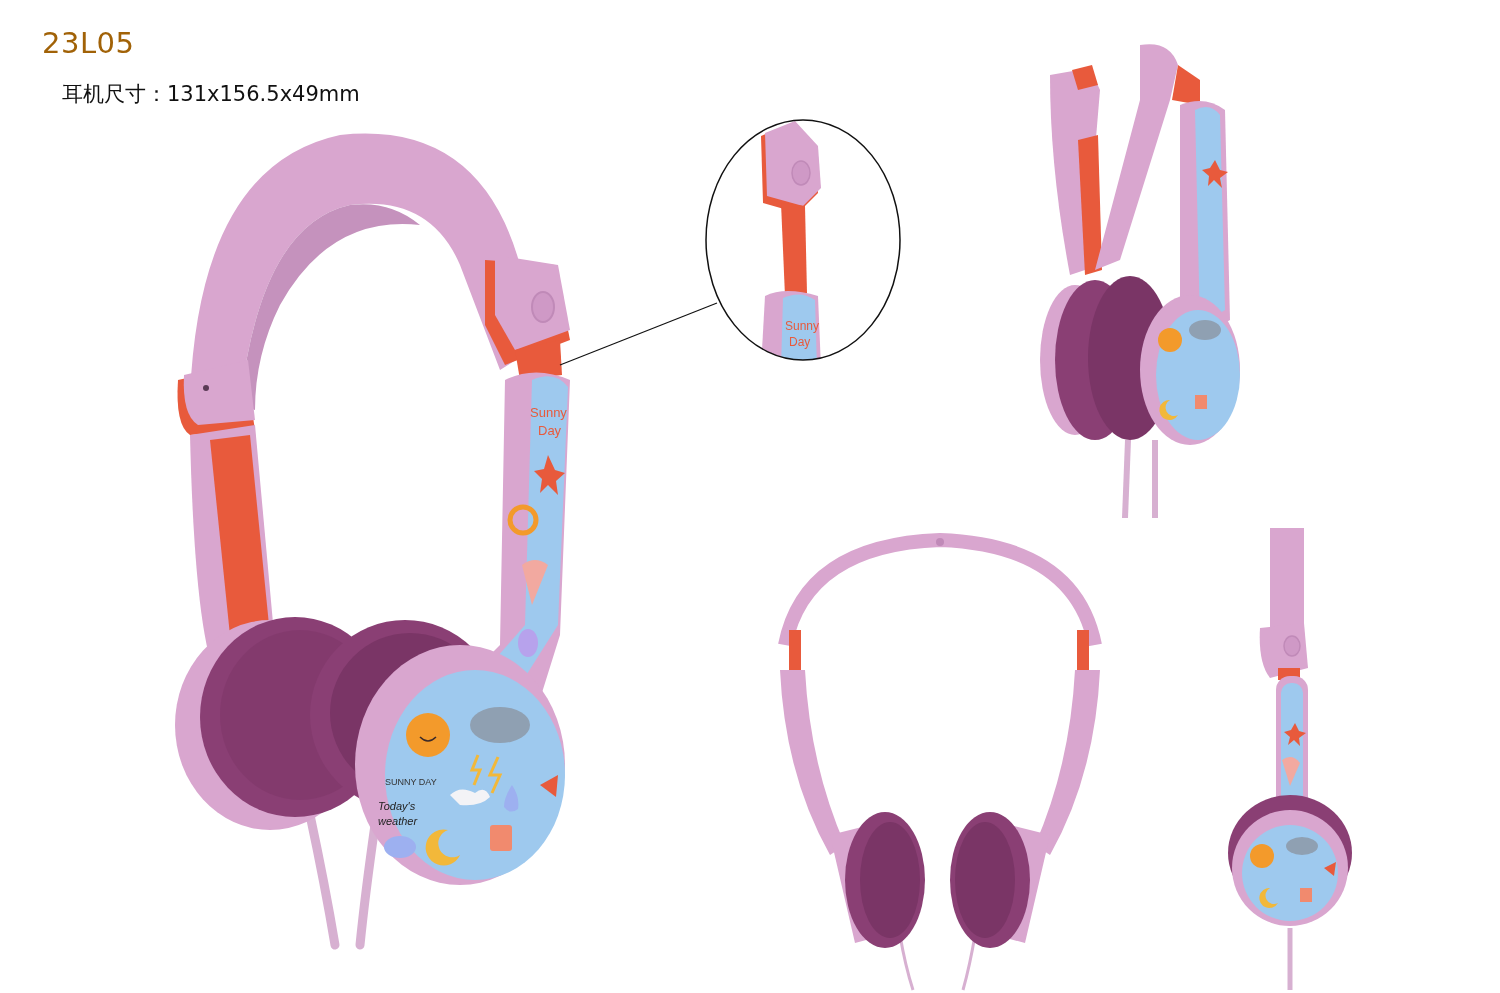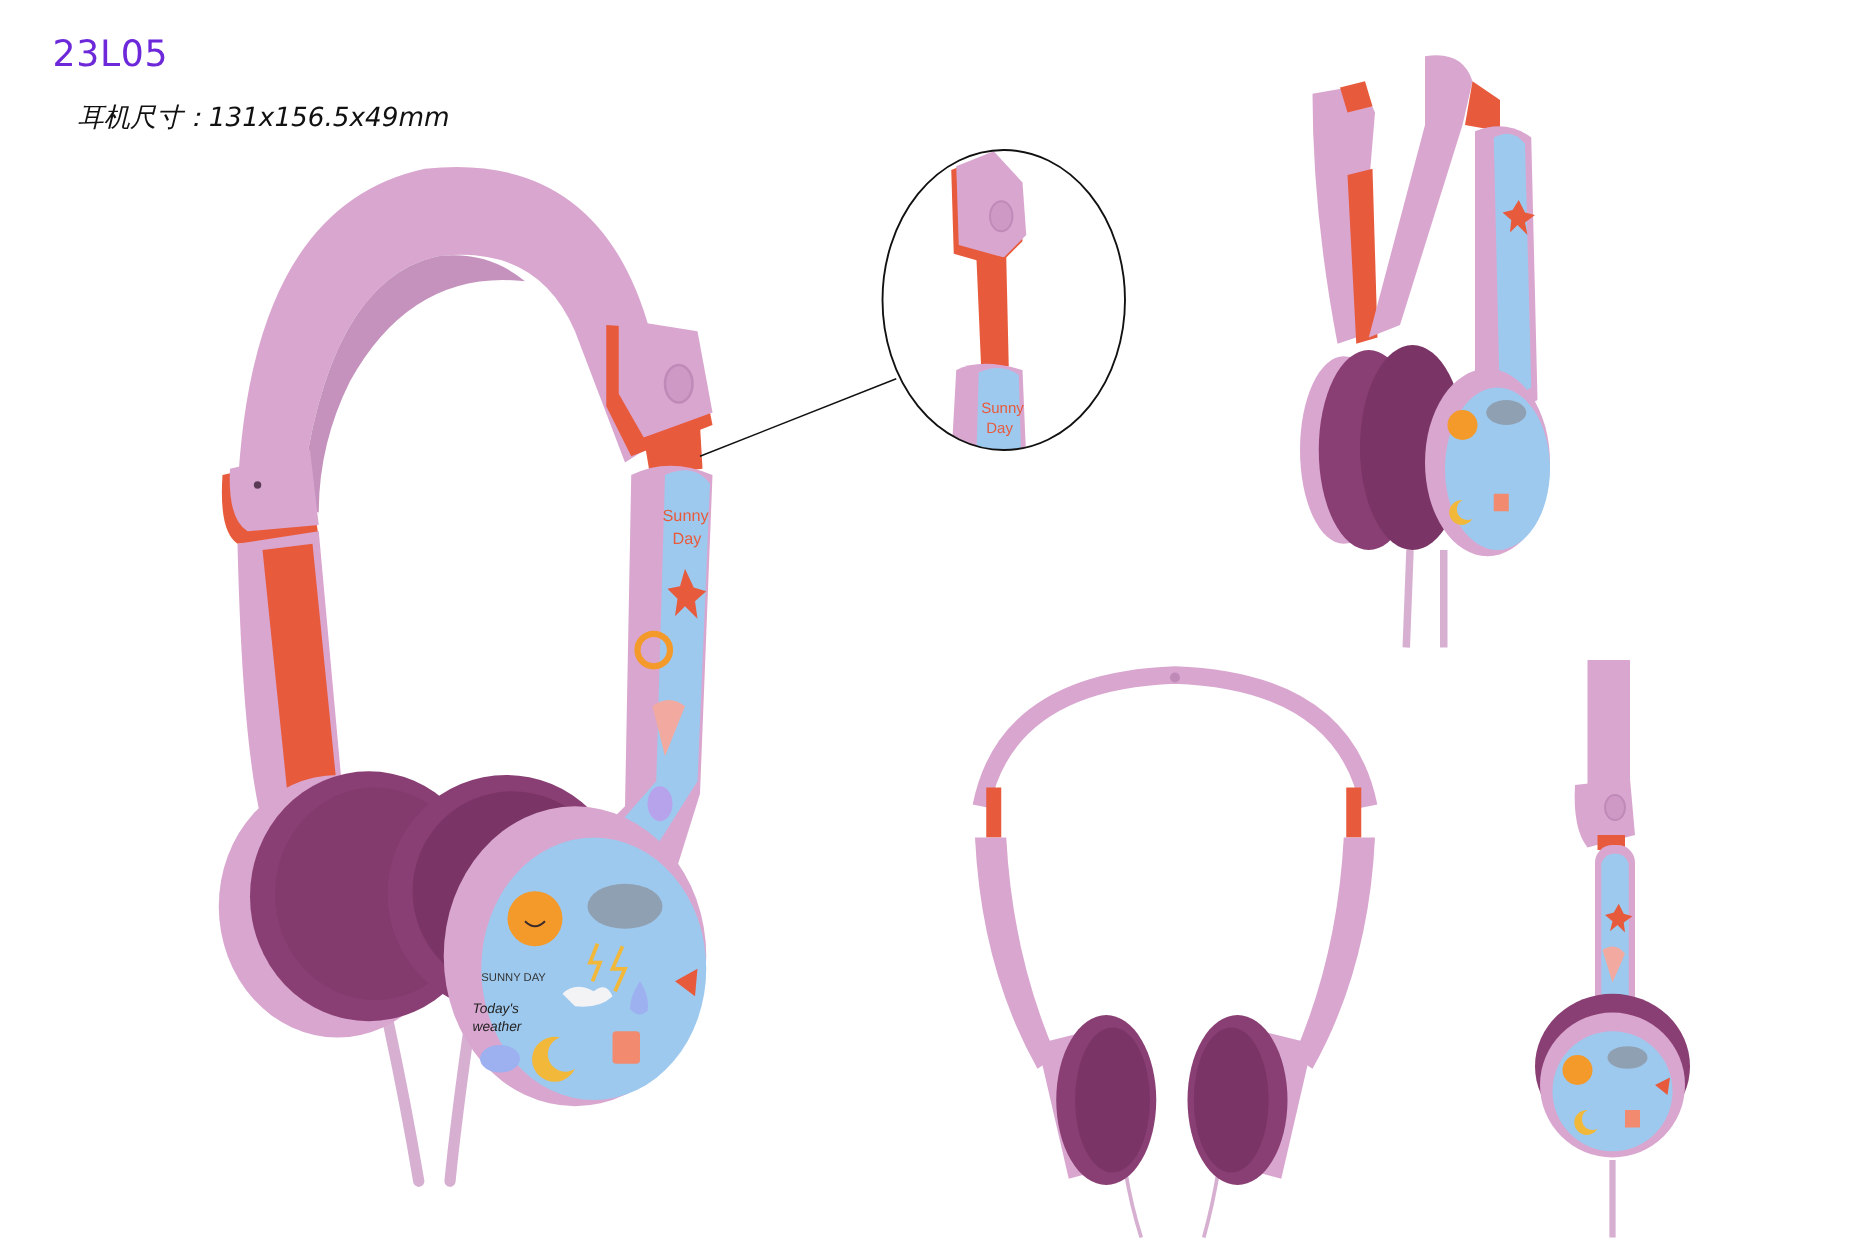--- a/index.html
+++ b/index.html
@@ -1,19 +1,19 @@
 <!DOCTYPE html>
 <html><head>
 <meta charset="utf-8">
 <style>
   html, body { margin: 0; padding: 0; background: #ffffff; }
   body { width: 1500px; height: 993px; position: relative; overflow: hidden;
          font-family: "DejaVu Sans", "Liberation Sans", sans-serif; }
-  .model { position: absolute; left: 42px; top: 26px; font-size: 29px; color: #6d28d9; letter-spacing: 0.5px; }
-  .dims { position: absolute; left: 62px; top: 80px; font-size: 21px; color: #111; font-style: italic; }
+  .model { position: absolute; left: 42px; top: 26px; font-size: 29px; color: #a16207; letter-spacing: 0.5px; }
+  .dims { position: absolute; left: 62px; top: 80px; font-size: 21px; color: #111; }
   .view { position: absolute; }
   svg { display: block; overflow: visible; }
 </style>
 </head>
 <body>
 
 <div class="model">23L05</div>
 <div class="dims"><span>耳机尺寸：</span><span>131x156.5x49mm</span></div>
 
 <div class="view" style="left:160px; top:125px;">

